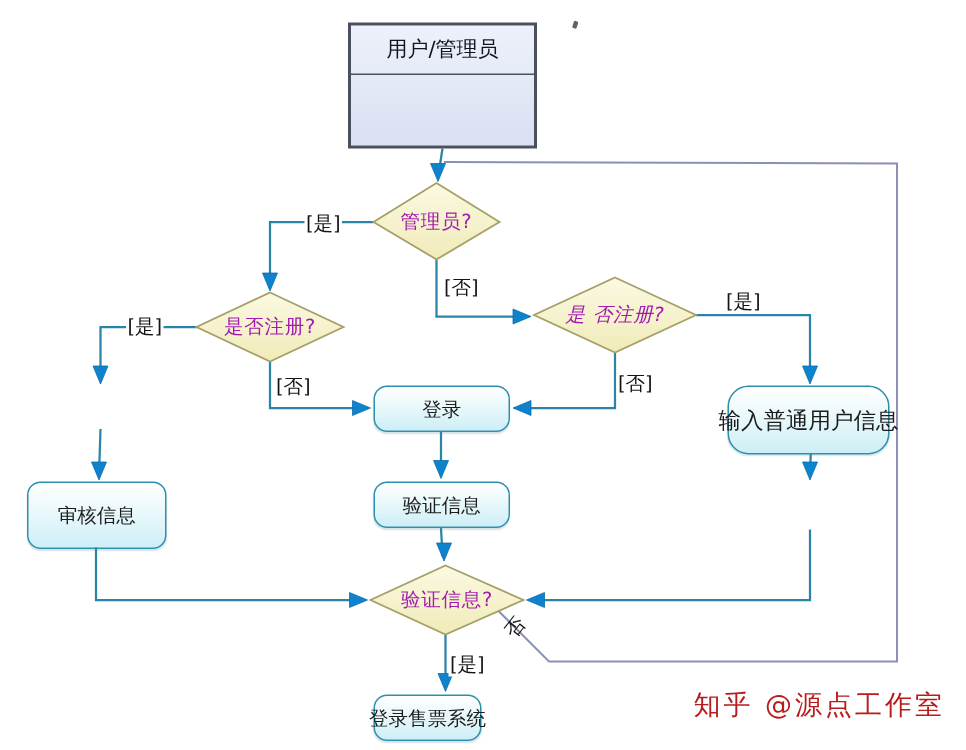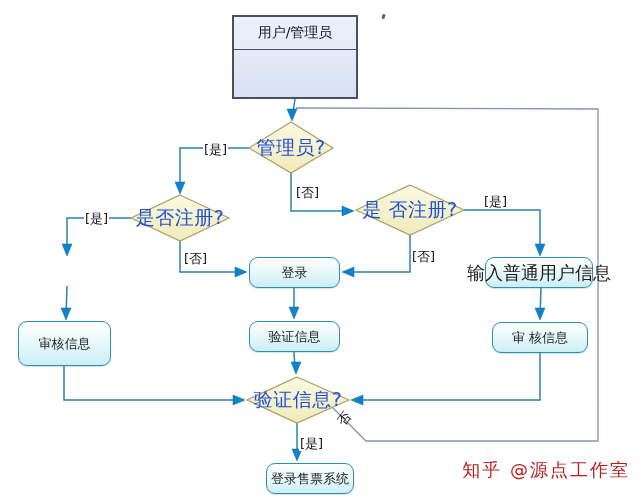--- a/index.html
+++ b/index.html
@@ -18,21 +18,21 @@
     border-bottom:1.5px solid #4a505c;font-size:14px;color:#14141e;
   }
   .entity .body-row{flex:1;width:100%;}
   .process{
     border:1.5px solid #2d8fae;border-radius:9px;
     background:linear-gradient(180deg,#ffffff 0%,#e4f7fa 55%,#cdeef6 100%);
     font-size:13px;color:#1c1c1c;white-space:nowrap;
     box-shadow:0 1px 1px rgba(90,140,160,0.25);
   }
   .dlabel{
-    position:absolute;transform:translate(-50%,-50%);font-size:19px;color:#1d4ed8;
+    position:absolute;transform:translate(-50%,-50%);font-size:13px;color:#a21caf;
     white-space:nowrap;letter-spacing:0.5px;
   }
   .elabel{
     position:absolute;font-size:13px;color:#141414;background:#ffffff;
     padding:0 1px;white-space:nowrap;line-height:14px;
   }
   .elabel.rot{transform:rotate(-52deg);background:transparent;}
   .watermark{
     position:absolute;right:14px;top:458px;font-size:18px;color:#b91c1c;
     letter-spacing:2px;white-space:nowrap;
@@ -100,29 +100,28 @@
     </g>
   </svg>
 
   <div class="node entity" style="left:232px;top:15px;width:126px;height:84px;">
     <div class="title-row">用户/管理员</div>
     <div class="body-row"></div>
   </div>
 
   <div class="dlabel" style="left:291px;top:148px;">管理员?</div>
   <div class="dlabel" style="left:180px;top:218px;">是否注册?</div>
-  <div class="dlabel" style="left:410px;top:210px;">是 否注册?</div>
+  <div class="dlabel" style="left:410px;top:210px;font-style:italic;">是 否注册?</div>
   <div class="dlabel" style="left:298px;top:400px;">验证信息?</div>
 
   <div class="node process" style="left:18px;top:321px;width:93px;height:45px;">审核信息</div>
   <div class="node process" style="left:249px;top:321px;width:91px;height:31px;">验证信息</div>
   <div class="node process" style="left:249px;top:257px;width:91px;height:31px;">登录</div>
-  <div class="node process" style="left:485px;top:257px;width:108px;height:31px;font-size:18px;">输入普通用户信息</div>
-  <div class="node process" style="left:492px;top:322px;width:96px;height:31px;">审 核信息</div>
-  <div class="node process" style="left:266px;top:463px;width:88px;height:31px;">登录售票系统</div>
+  <div class="node process" style="left:485px;top:257px;width:108px;height:46px;font-size:15px;border-radius:14px;">输入普通用户信息</div>
+  <div class="node process" style="left:249px;top:463px;width:72px;height:31px;">登录售票系统</div>
 
   <div class="elabel" style="left:203px;top:143px;">[是]</div>
   <div class="elabel" style="left:295px;top:186px;">[否]</div>
   <div class="elabel" style="left:84px;top:212px;">[是]</div>
   <div class="elabel" style="left:183px;top:252px;">[否]</div>
   <div class="elabel" style="left:483px;top:195px;">[是]</div>
   <div class="elabel" style="left:411px;top:250px;">[否]</div>
   <div class="elabel" style="left:299px;top:437px;">[是]</div>
   <div class="elabel rot" style="left:337px;top:412px;">否</div>
 

